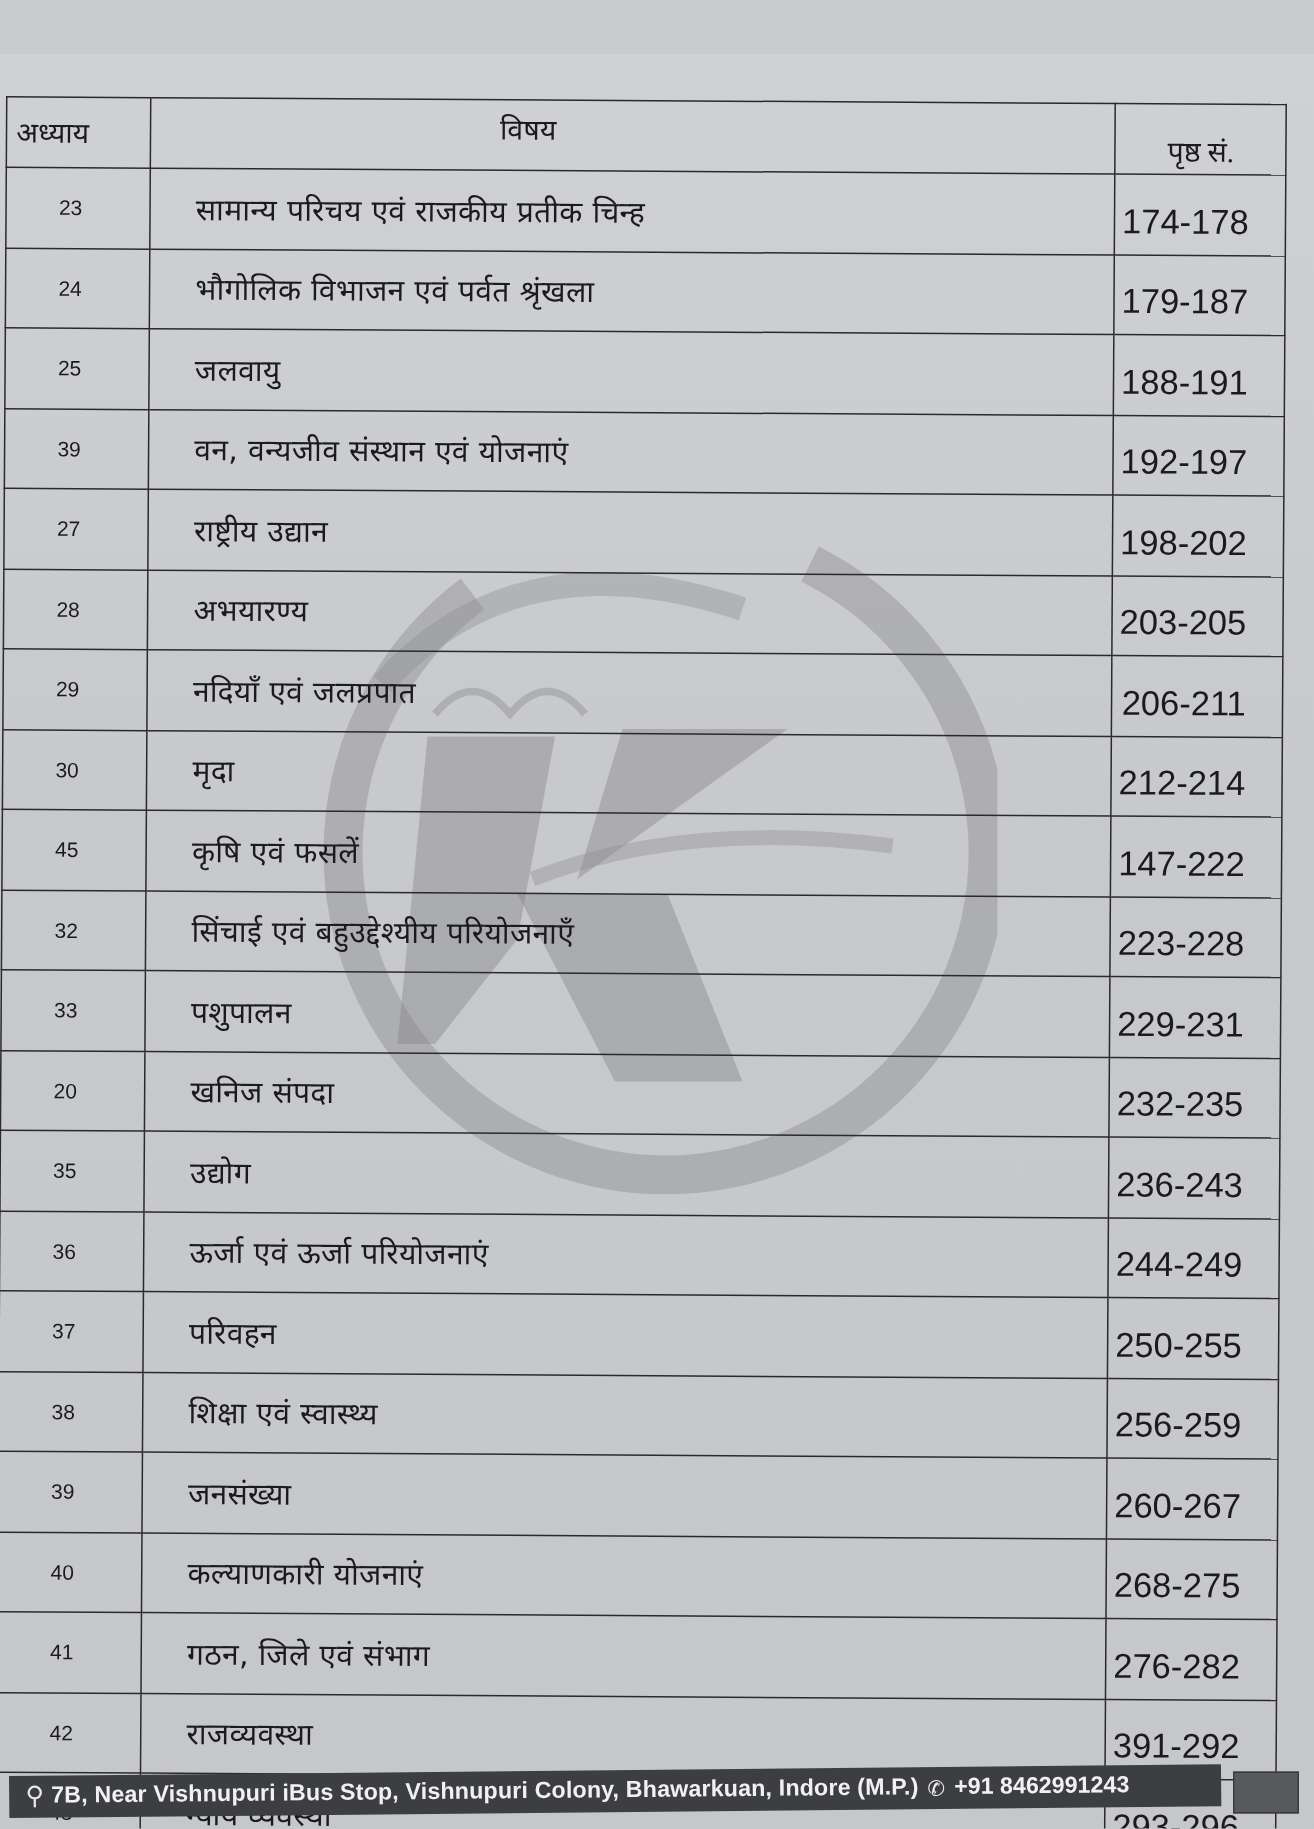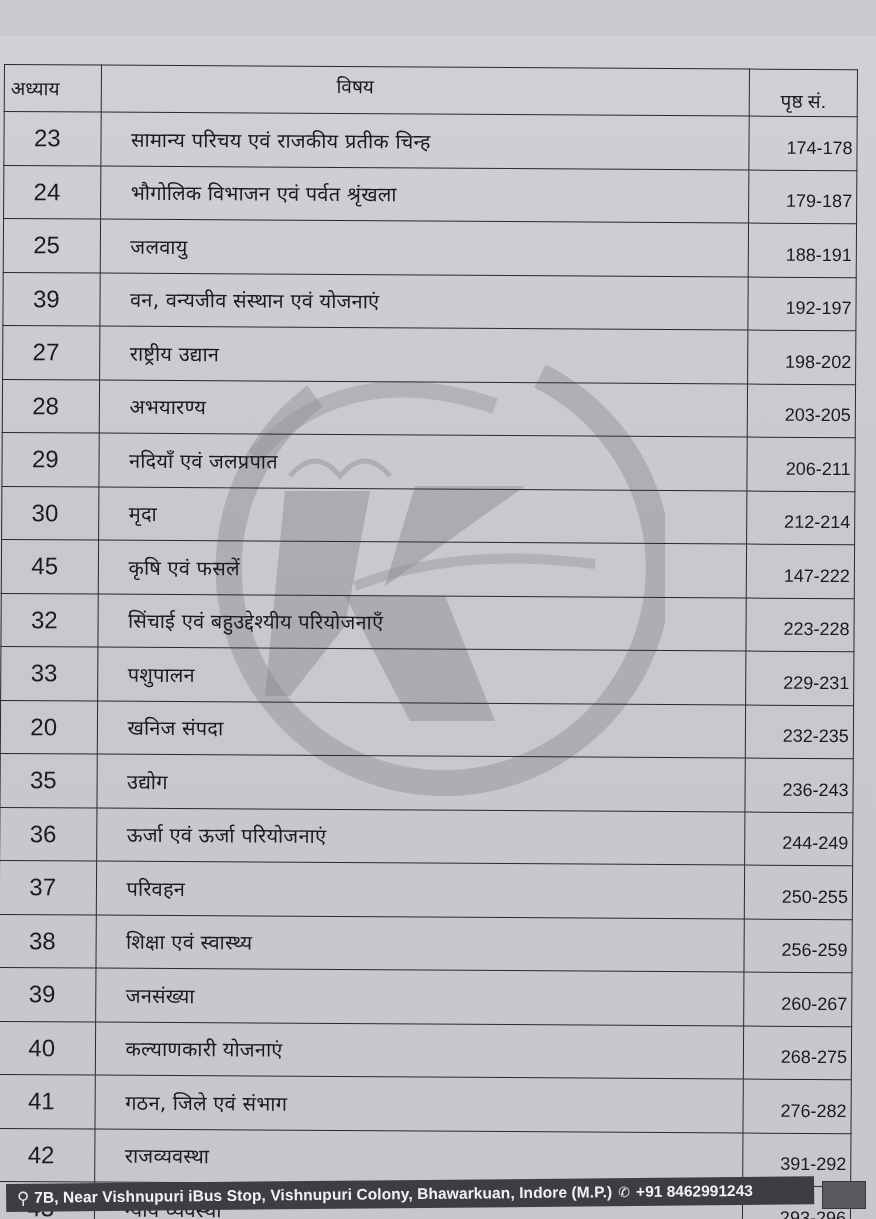--- a/index.html
+++ b/index.html
@@ -41,40 +41,40 @@
       vertical-align: middle;
     }
     .toc-table th {
       font-weight: normal;
       font-size: 19px;
       height: 40px;
       text-align: left;
     }
     .col-num { width: 100px; }
     .col-title { width: 628px; }
-    .col-page { width: 124px; }
+    .col-page { width: 124px; font-family: Liberation Serif, serif; }
     th.col-num { padding-left: 6px; }
     th.col-title { text-align: center; padding-right: 140px; vertical-align: top; padding-top: 6px; }
     th.col-page { text-align: center; vertical-align: bottom; padding-bottom: 2px; }
     td.num {
       text-align: center;
-      font-size: 24px;
+      font-size: 14px;
       padding-right: 10px;
       font-family: "Liberation Sans", "DejaVu Sans", sans-serif;
     }
     td.title {
       font-size: 20px;
       padding-left: 30px;
       font-family: "DejaVu Sans", sans-serif;
       letter-spacing: 0.2px;
     }
     td.pages {
       text-align: right;
-      padding-right: 4px;
-      font-size: 18px;
+      padding-right: 24px;
+      font-size: 23px;
       padding-top: 10px;
     }
     .watermark {
       position: absolute;
       left: 195px;
       top: 300px;
       width: 470px;
       height: 460px;
       z-index: 1;
       pointer-events: none;

